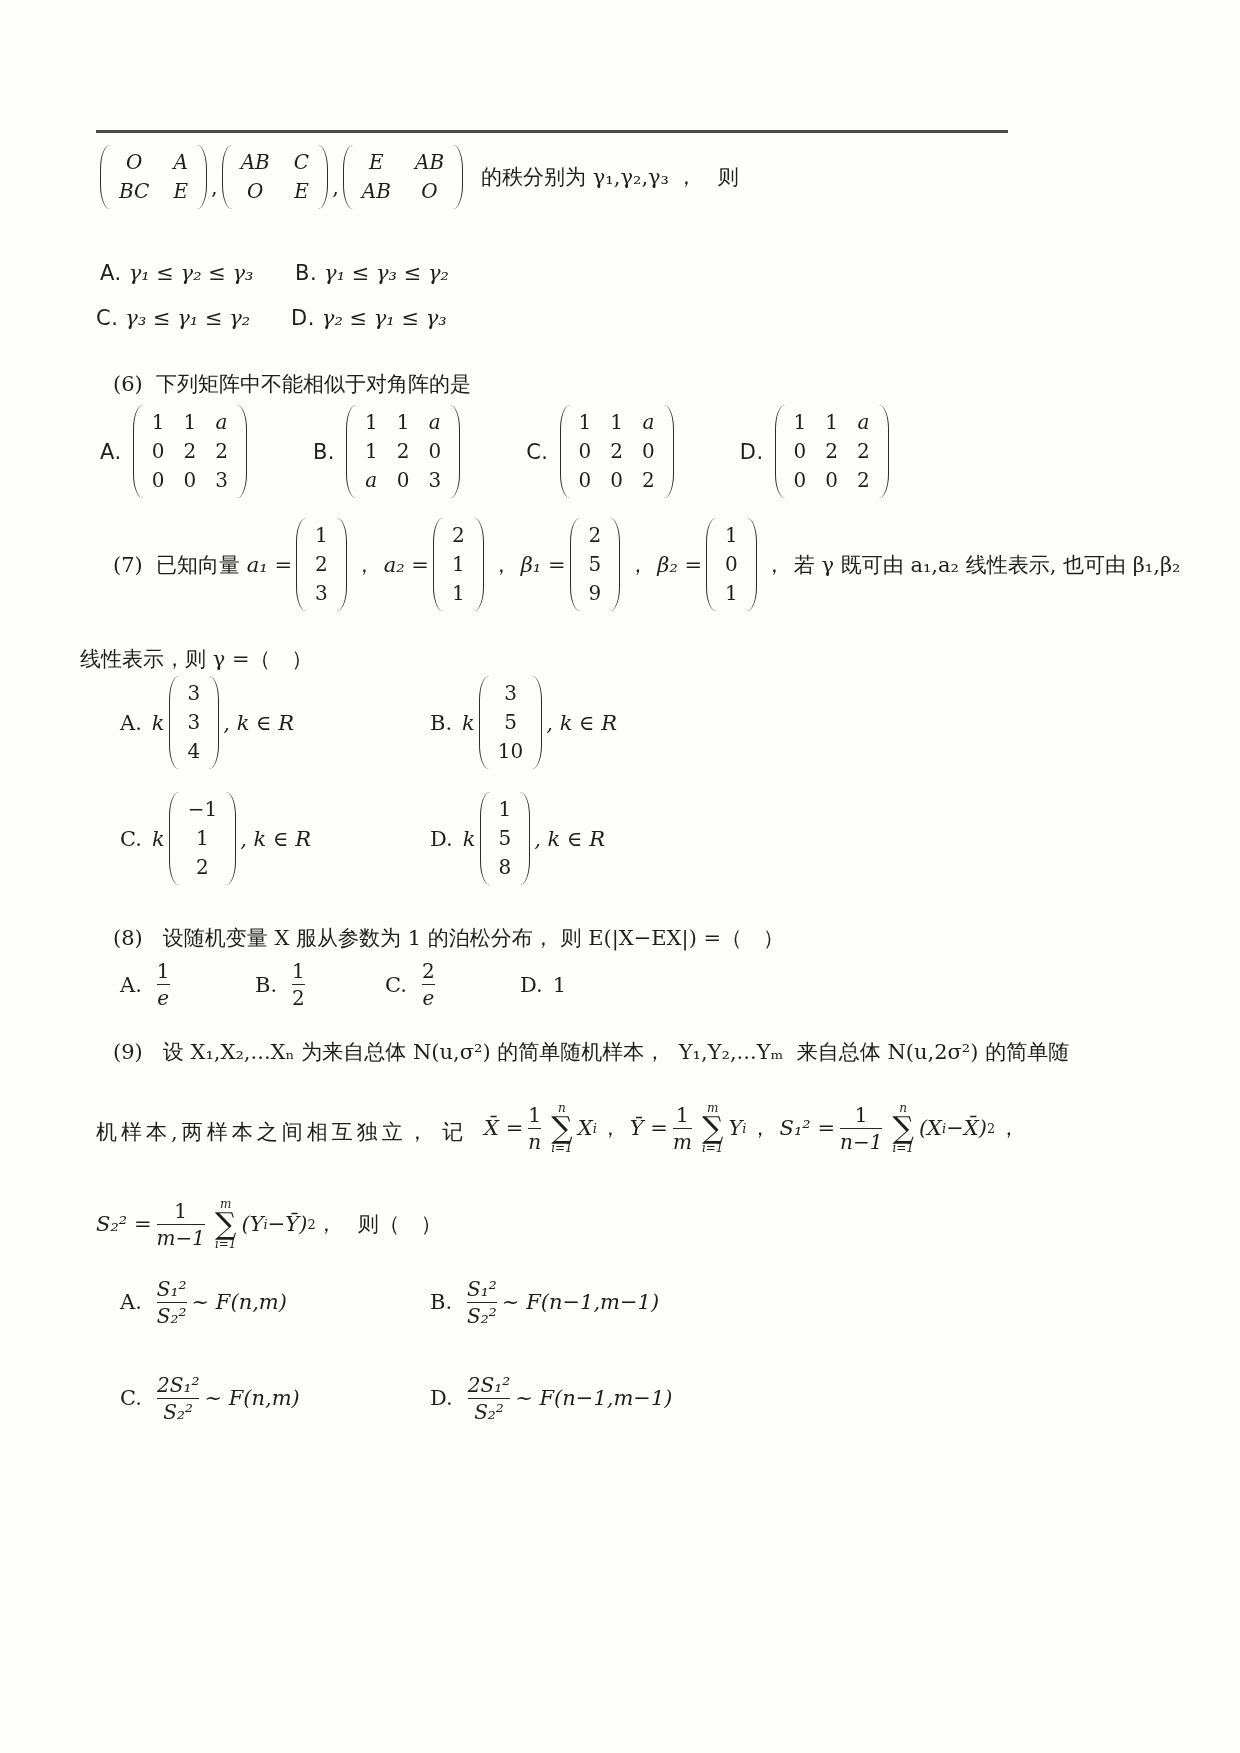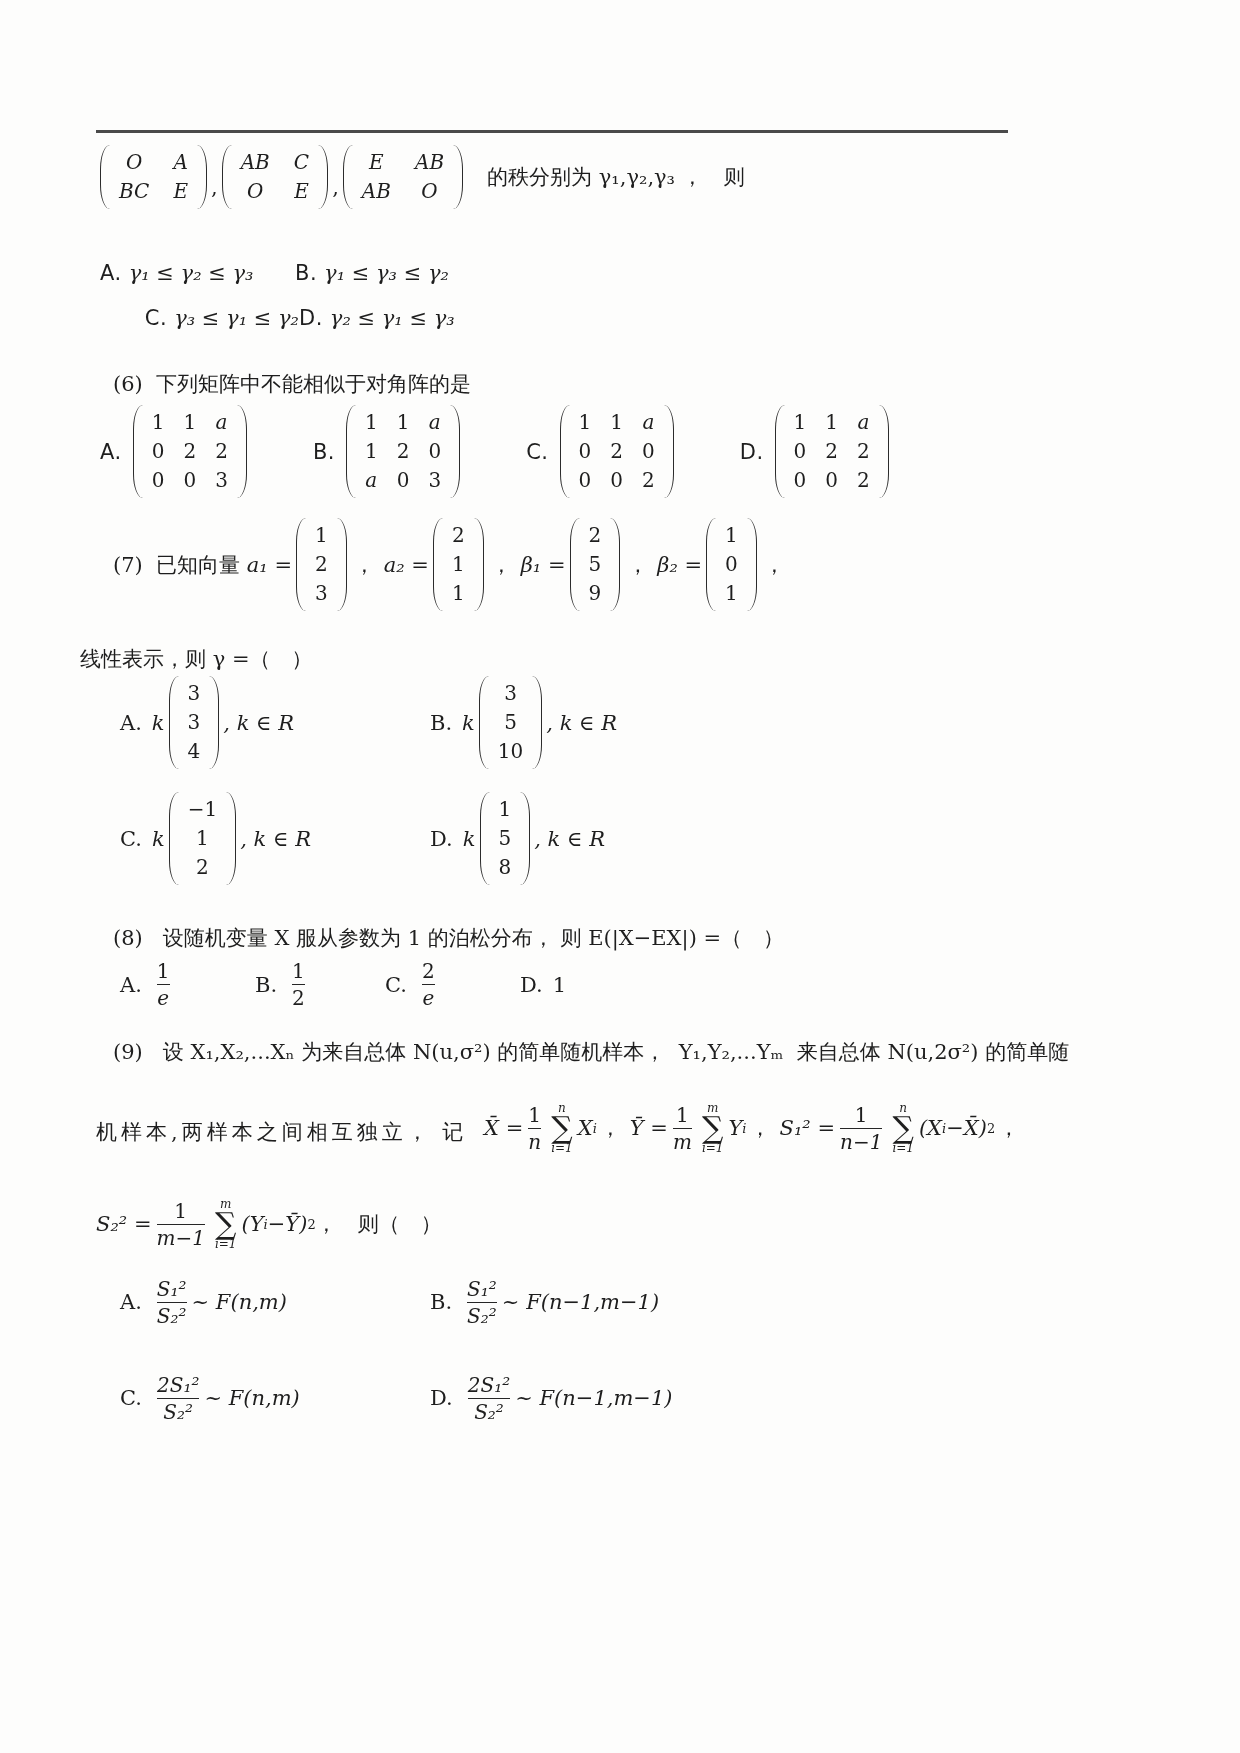--- a/index.html
+++ b/index.html
@@ -79,28 +79,28 @@
     <span class="mat">
       <span class="lp"></span>
       <span class="cells c2">
         <span class="v it">E</span>
           <span class="v it">AB</span>
         <span class="v it">AB</span>
           <span class="v it">O</span>
       </span>
       <span class="rp"></span>
     </span>
-    <span class="pre" style="margin-left:20px;">的秩分别为 γ₁,γ₂,γ₃ ，　则</span>
+    <span class="pre" style="margin-left:14px;">的秩分别为 γ₁,γ₂,γ₃ ，　则</span>
   </div>
 
   <div class="abs row" style="left:100px;top:261px;">
     <span class="w195"><span class="lbl-sans">A.</span><span class="it">γ₁ ≤ γ₂ ≤ γ₃</span></span>
     <span><span class="lbl-sans">B.</span><span class="it">γ₁ ≤ γ₃ ≤ γ₂</span></span>
   </div>
-  <div class="abs row" style="left:104px;top:306px;text-align:right;">
+  <div class="abs row" style="left:96px;top:306px;">
     <span class="w195"><span class="lbl-sans">C.</span><span class="it">γ₃ ≤ γ₁ ≤ γ₂</span></span>
     <span><span class="lbl-sans">D.</span><span class="it">γ₂ ≤ γ₁ ≤ γ₃</span></span>
   </div>
 
   <div class="abs pre" style="left:113px;top:370px;">(6)  下列矩阵中不能相似于对角阵的是</div>
 
   <div class="abs row" style="left:100px;top:405px;">
     <span class="q6opt">
       <span class="lbl-sans">A.</span>
       <span class="mat">
@@ -214,20 +214,21 @@
     <span class="mat">
         <span class="lp"></span>
         <span class="cells c1">
           <span class="v">1</span>
           <span class="v">0</span>
           <span class="v">1</span>
         </span>
         <span class="rp"></span>
       </span>
     <span class="sep">，</span>
+    <span>若 γ 既可由 a₁,a₂ 线性表示, 也可由 β₁,β₂</span>
   </div>
 
   <div class="abs pre" style="left:80px;top:645px;">线性表示，则 γ =（　）</div>
 
   <div class="abs row" style="left:120px;top:676px;">
     <span class="row w310">
       <span class="lbl">A.</span>
       <span class="it">k</span>
       <span class="mat">
           <span class="lp"></span>

